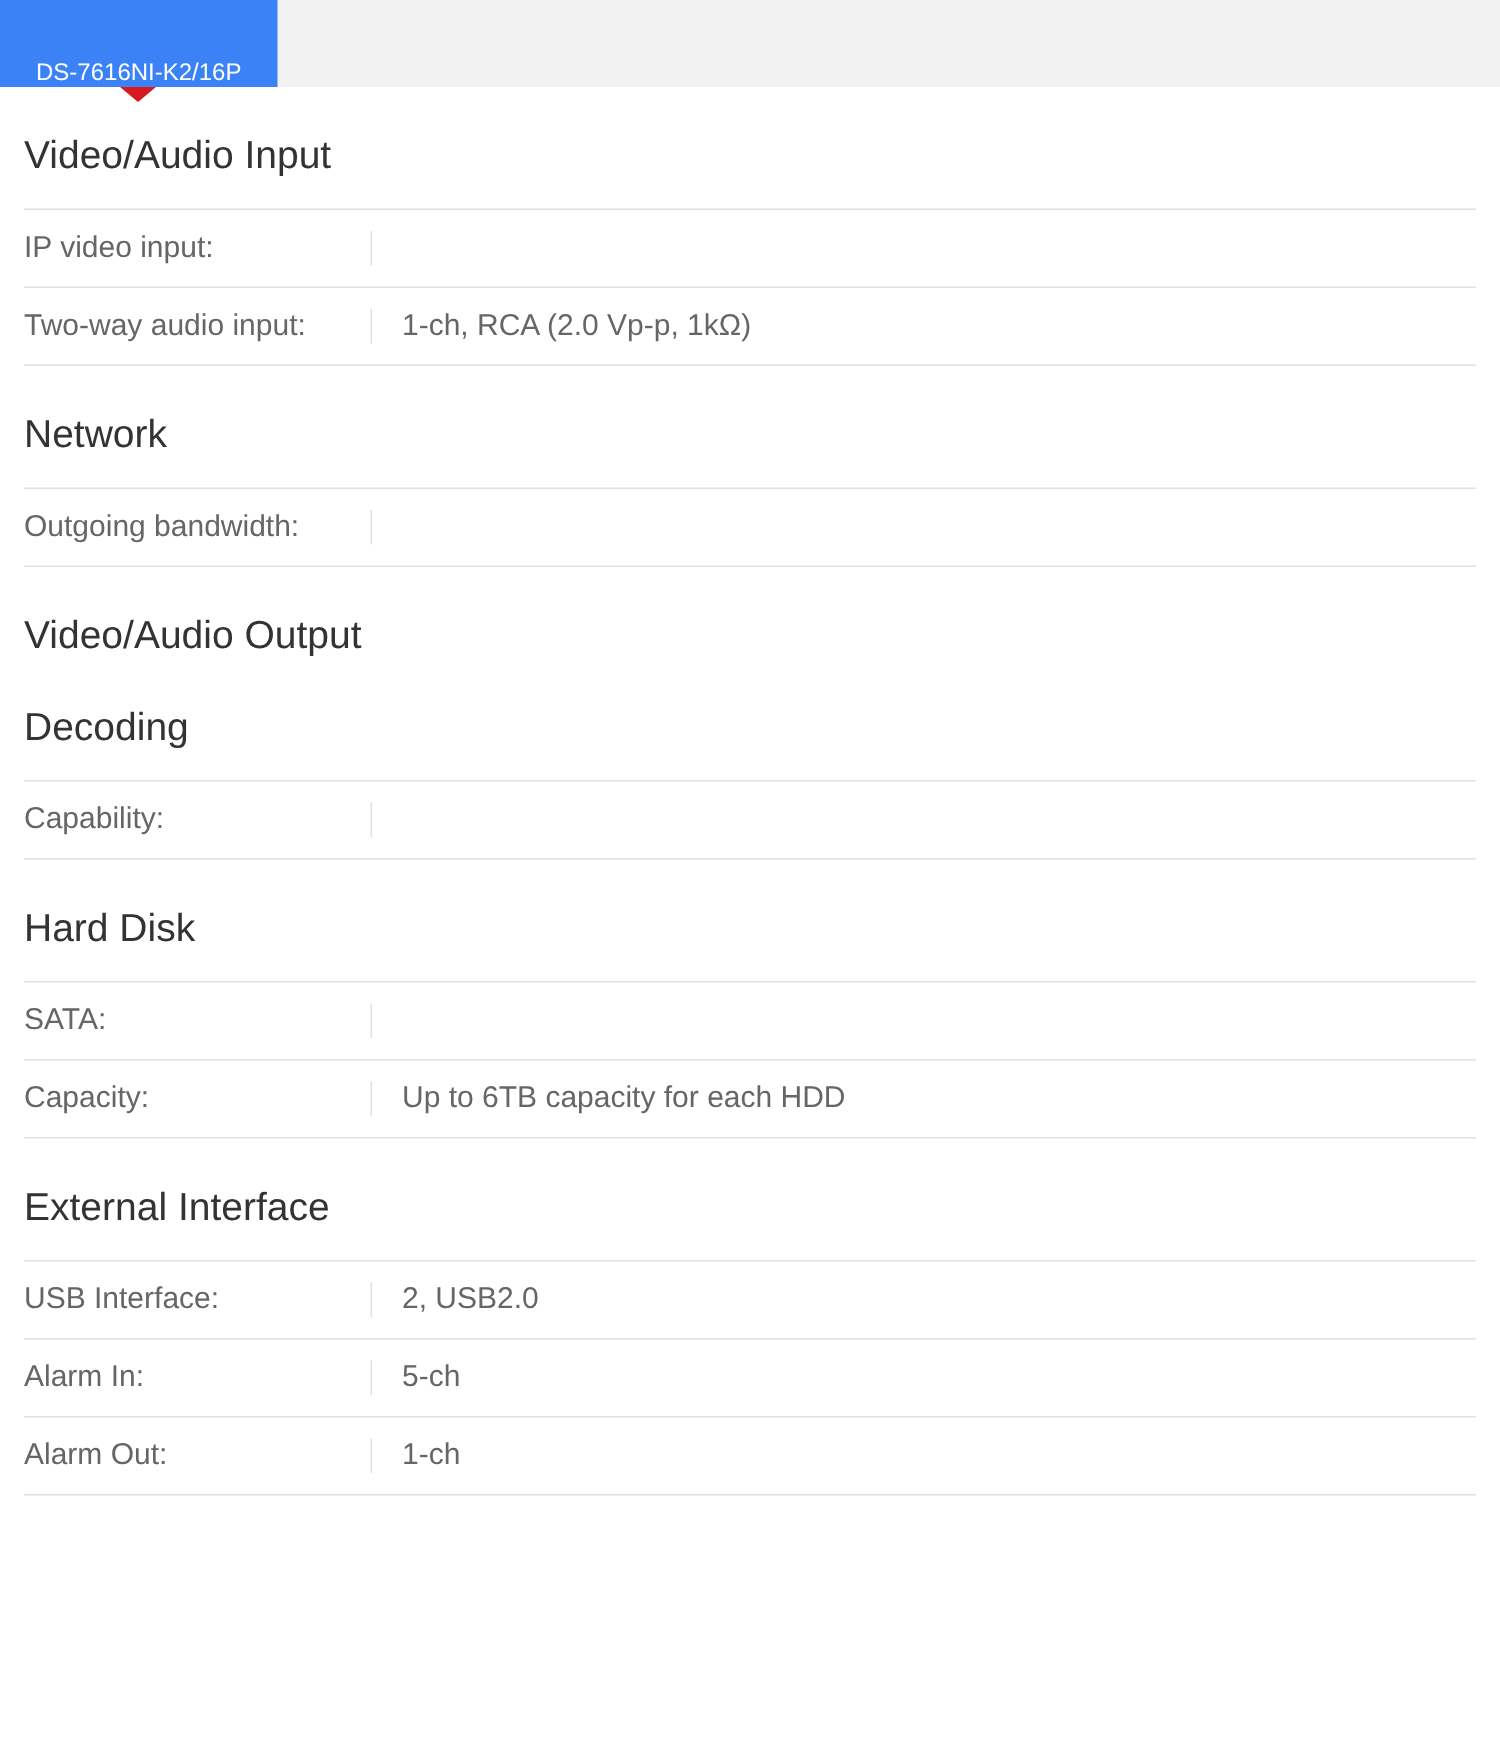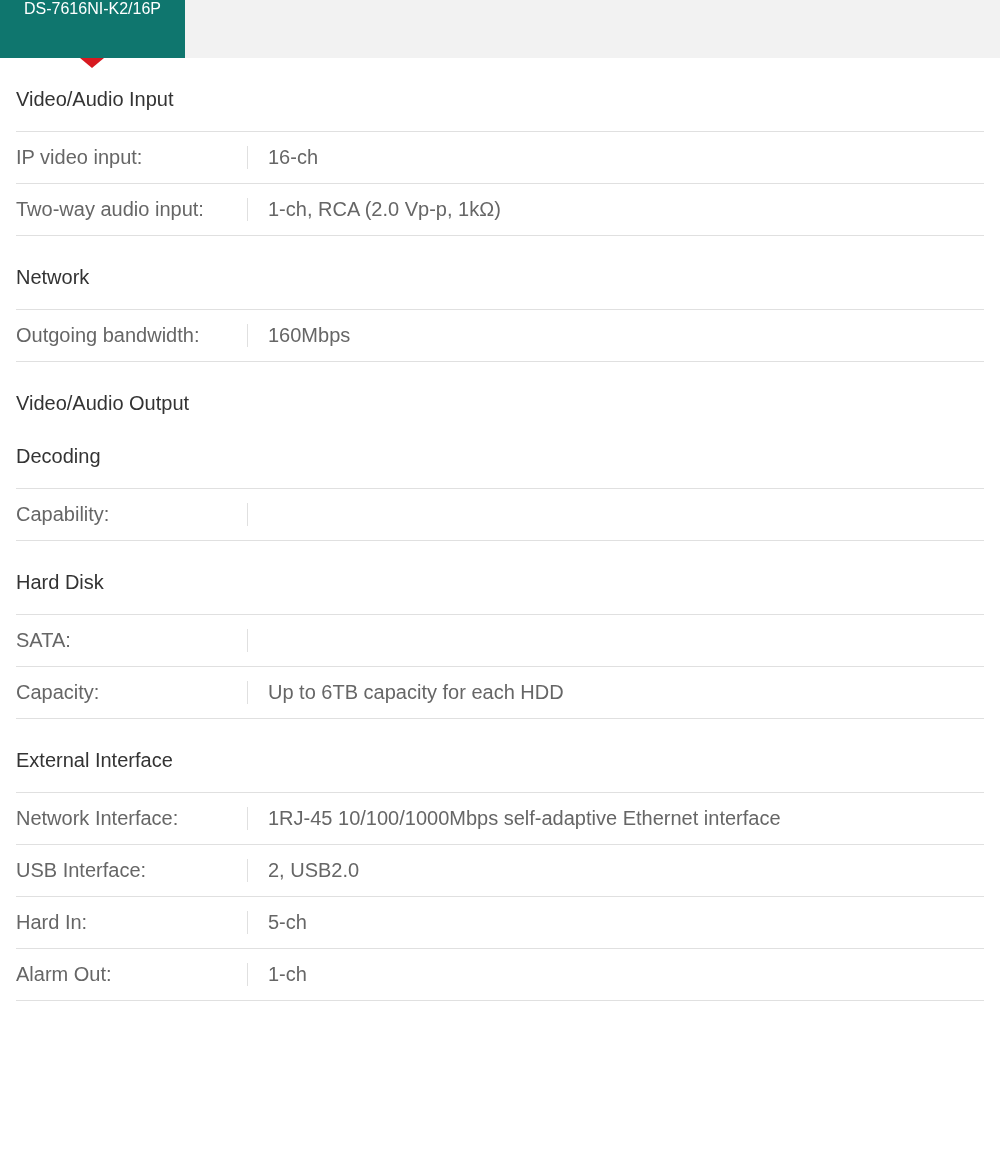--- a/index.html
+++ b/index.html
@@ -12,45 +12,45 @@
       background: #fff;
       width: 1000px;
     }
     .tab-bar {
       background: #f2f2f2;
       height: 58px;
       display: flex;
       align-items: stretch;
     }
     .tab {
-      background: #0f766e;
+      background: #3b82f6;
       color: #fff;
       padding: 0 24px;
       display: flex;
-      align-items: flex-start;
+      align-items: flex-end;
       font-size: 16px;
       position: relative;
     }
     .tab::after {
       content: '';
       position: absolute;
       bottom: -10px;
       left: 50%;
       transform: translateX(-50%);
       width: 0;
       height: 0;
       border-left: 12px solid transparent;
       border-right: 12px solid transparent;
       border-top: 10px solid #d71920;
     }
     .content {
       padding: 30px 16px 0 16px;
     }
     .section-title {
-      font-size: 20px;
+      font-size: 26px;
       color: #333;
       font-weight: normal;
       margin-top: 30px;
       margin-bottom: 20px;
     }
     .section-title:first-child {
       margin-top: 0;
     }
     .spec-row {
       display: flex;
@@ -81,33 +81,31 @@
     <span>DS-7616NI-K2/16P</span>
   </div>
 </div>
 
 <div class="content">
 
   <h2 class="section-title">Video/Audio Input</h2>
   <div class="section-group">
     <div class="spec-row">
       <div class="spec-label">IP video input:</div>
-      <div class="spec-value">16-ch</div>
     </div>
     <div class="spec-row">
       <div class="spec-label">Two-way audio input:</div>
       <div class="spec-value">1-ch, RCA (2.0 Vp-p, 1kΩ)</div>
     </div>
   </div>
 
   <h2 class="section-title">Network</h2>
   <div class="section-group">
     <div class="spec-row">
       <div class="spec-label">Outgoing bandwidth:</div>
-      <div class="spec-value">160Mbps</div>
     </div>
   </div>
 
   <h2 class="section-title">Video/Audio Output</h2>
 
   <h2 class="section-title">Decoding</h2>
   <div class="section-group">
     <div class="spec-row">
       <div class="spec-label">Capability:</div>
     </div>
@@ -120,29 +118,25 @@
     </div>
     <div class="spec-row">
       <div class="spec-label">Capacity:</div>
       <div class="spec-value">Up to 6TB capacity for each HDD</div>
     </div>
   </div>
 
   <h2 class="section-title">External Interface</h2>
   <div class="section-group">
     <div class="spec-row">
-      <div class="spec-label">Network Interface:</div>
-      <div class="spec-value">1RJ-45 10/100/1000Mbps self-adaptive Ethernet interface</div>
-    </div>
-    <div class="spec-row">
       <div class="spec-label">USB Interface:</div>
       <div class="spec-value">2, USB2.0</div>
     </div>
     <div class="spec-row">
-      <div class="spec-label">Hard In:</div>
+      <div class="spec-label">Alarm In:</div>
       <div class="spec-value">5-ch</div>
     </div>
     <div class="spec-row">
       <div class="spec-label">Alarm Out:</div>
       <div class="spec-value">1-ch</div>
     </div>
   </div>
 
 </div>
 

